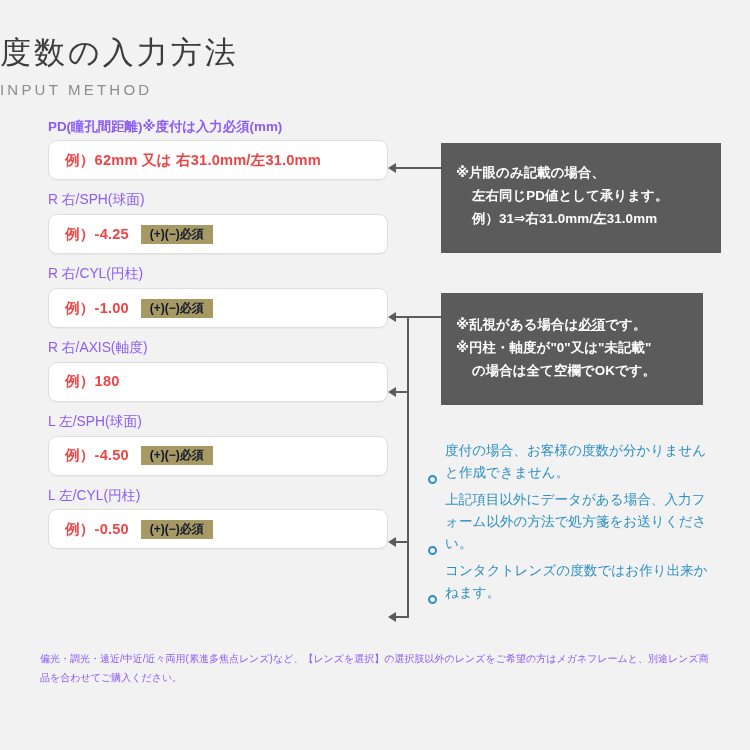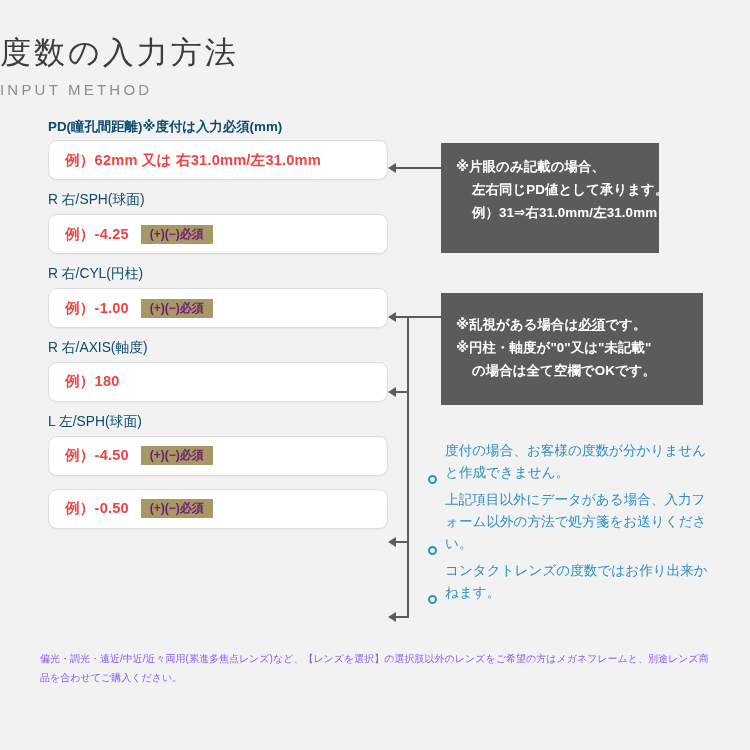--- a/index.html
+++ b/index.html
@@ -49,21 +49,21 @@
     position: absolute;
     left: 48px;
     top: 120px;
     width: 340px;
   }
   .field {
     margin-bottom: 0px;
   }
   .field-label {
     font-size: 13.4px;
-    color: #0c4a6e;
+    color: #8b5cf6;
     font-weight: 700;
     line-height: 1;
     padding-bottom: 7px;
     letter-spacing: 0px;
     white-space: nowrap;
   }
   .field-label.lbl-thin {
     font-weight: 400;
     font-size: 13.8px;
   }
@@ -82,21 +82,21 @@
   .placeholder {
     color: #ef4444;
     font-size: 14.6px;
     font-weight: 700;
     white-space: nowrap;
     letter-spacing: 0.2px;
   }
   .req-badge {
     margin-left: 12px;
     background: #a79964;
-    color: #701a75;
+    color: #0f172a;
     font-size: 12px;
     font-weight: 700;
     padding: 3px 9px 4px 9px;
     line-height: 1;
     white-space: nowrap;
     letter-spacing: 0px;
   }
 
   
   .callout {
@@ -113,23 +113,23 @@
     letter-spacing: 0.1px;
   }
   .callout-line.indent {
     padding-left: 16px;
   }
   .u { text-decoration: underline; text-align: center; }
 
   #callout-pd {
     left: 441px;
     top: 143px;
-    width: 218px;
+    width: 280px;
     height: 110px;
-    padding: 12px 0 0 15px;
+    padding: 18px 0 0 15px;
   }
   #callout-cyl {
     left: 441px;
     top: 293px;
     width: 262px;
     height: 112px;
     padding: 20px 0 0 15px;
   }
 
   
@@ -235,20 +235,21 @@
 
     <div class="field">
       <div class="field-label lbl-thin">L 左/SPH(球面)</div>
       <div class="input-box">
         <span class="placeholder">例）-4.50</span>
         <span class="req-badge">(+)(−)必須</span>
       </div>
     </div>
 
     <div class="field">
+      <div class="field-label lbl-thin">L 左/CYL(円柱)</div>
       <div class="input-box">
         <span class="placeholder">例）-0.50</span>
         <span class="req-badge">(+)(−)必須</span>
       </div>
     </div>
 
 
   </div>
 
   <div class="conn" style="left:396px; top:167px; width:46px; height:2px;"></div>

